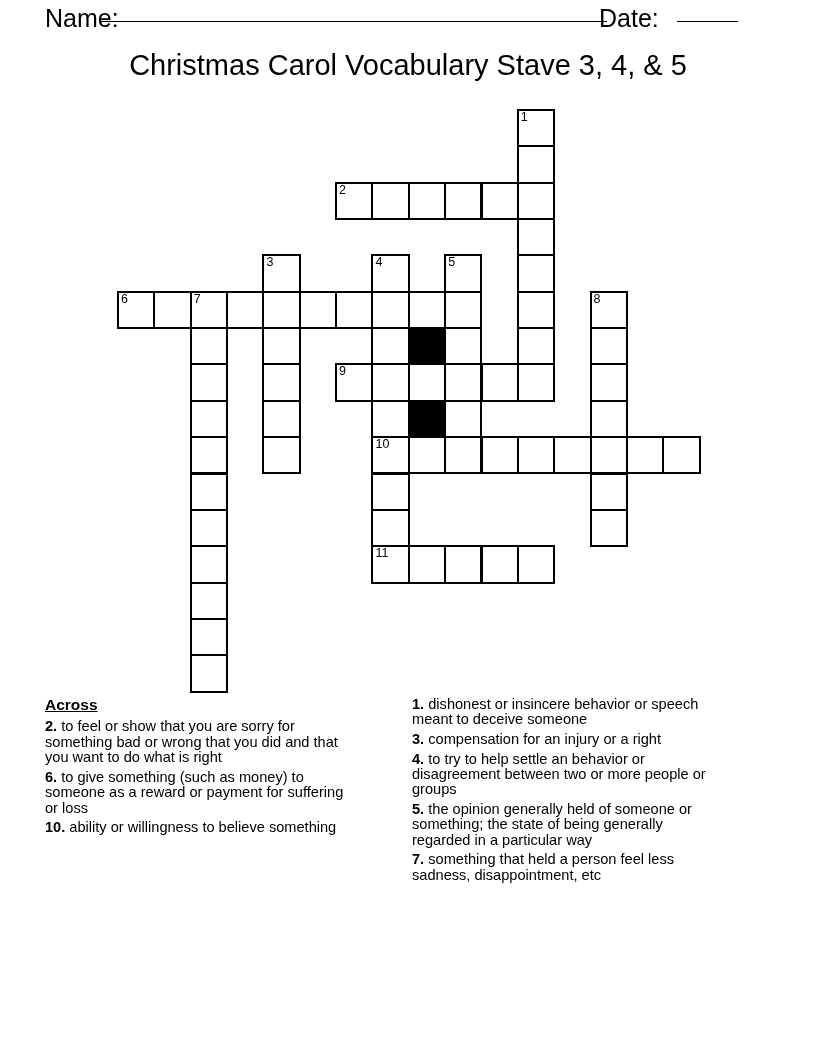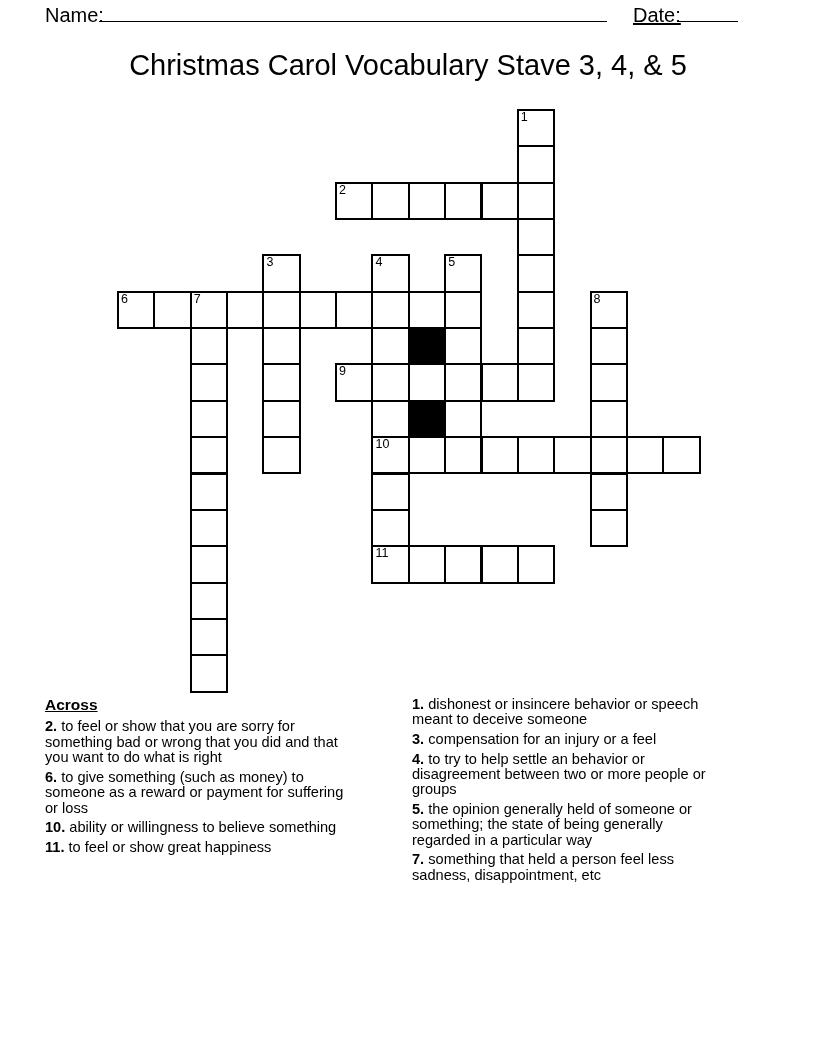--- a/index.html
+++ b/index.html
@@ -1,21 +1,21 @@
 <!DOCTYPE html>
 <html><head>
 <meta charset="utf-8">
 <style>
   html,body{margin:0;padding:0;background:#fff;}
   .page{
     position:relative;width:816px;height:1056px;background:#ffffff;
     font-family:"Liberation Sans", sans-serif;color:#000;overflow:hidden;
   }
   
-  .hdr-label{position:absolute;font-size:20px;top:4px;}
+  .hdr-label{position:absolute;font-size:25px;top:4px;}
   .fill-line{position:absolute;top:0;height:21px;border-bottom:1.6px solid #000;}
   .name-line{left:99px;width:508px;}
   .date-line{left:677px;width:61px;}
   .title{
     position:absolute;top:49px;left:0;width:816px;text-align:center;
     font-size:29px;letter-spacing:0px;
   }
   
   .grid{position:absolute;left:0;top:0;width:816px;height:700px;}
   .cell{
@@ -36,21 +36,21 @@
   .clue{margin:0 0 4.2px 0;white-space:pre-line;}
   .clue b{font-weight:bold;}
 </style>
 </head>
 <body>
 
 <div class="page">
 
   <span class="hdr-label" style="left:45px;">Name:</span>
   <span class="fill-line name-line"></span>
-  <span class="hdr-label" style="left:633px;text-decoration:underline;">Date:</span>
+  <span class="hdr-label" style="left:599px;">Date:</span>
   <span class="fill-line date-line"></span>
 
   <div class="title">Christmas Carol Vocabulary Stave 3, 4, &amp; 5</div>
 
   <div class="grid" id="grid">
       <div class="cell" style="left: 516.85px; top: 109px; width: 38.35px; height: 38.35px;">
         <span class="cellnum">1</span>
       </div>
       <div class="cell" style="left: 516.85px; top: 145.35px; width: 38.35px; height: 38.35px;"></div>
       <div class="cell" style="left: 516.85px; top: 181.7px; width: 38.35px; height: 38.35px;"></div>
@@ -149,29 +149,28 @@
   <div class="clue-col left">
     <h3 class="clue-heading">Across</h3>
     <div id="across-list">
         <p class="clue"><b>2.</b> <span>to feel or show that you are sorry for
 something bad or wrong that you did and that
 you want to do what is right</span></p>
         <p class="clue"><b>6.</b> <span>to give something (such as money) to
 someone as a reward or payment for suffering
 or loss</span></p>
         <p class="clue"><b>10.</b> <span>ability or willingness to believe something</span></p>
-        <p class="clue"><b>11.</b> <span>to feel or show great happiness</span></p>
       </div>
   </div>
 
   <div class="clue-col right">
     <div id="down-list">
         <p class="clue"><b>1.</b> <span>dishonest or insincere behavior or speech
 meant to deceive someone</span></p>
-        <p class="clue"><b>3.</b> <span>compensation for an injury or a feel</span></p>
+        <p class="clue"><b>3.</b> <span>compensation for an injury or a right</span></p>
         <p class="clue"><b>4.</b> <span>to try to help settle an behavior or
 disagreement between two or more people or
 groups</span></p>
         <p class="clue"><b>5.</b> <span>the opinion generally held of someone or
 something; the state of being generally
 regarded in a particular way</span></p>
         <p class="clue"><b>7.</b> <span>something that held a person feel less
 sadness, disappointment, etc</span></p>
       </div>
   </div>

